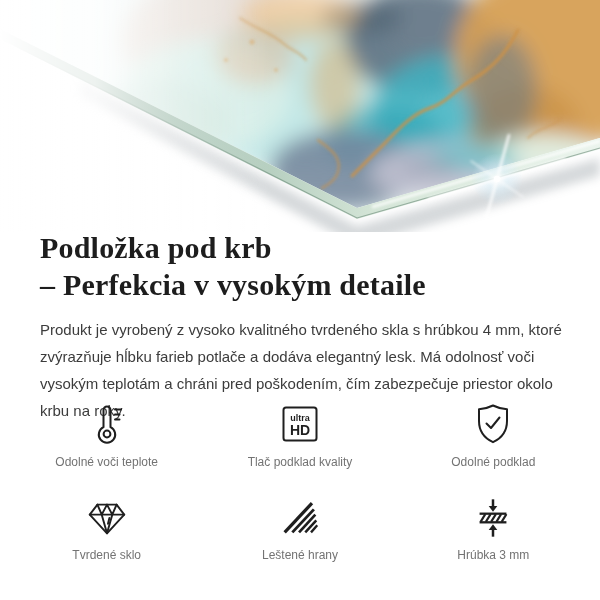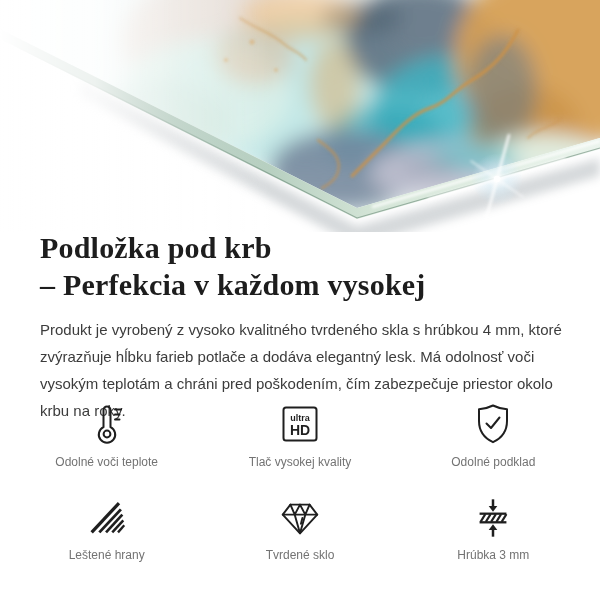--- a/index.html
+++ b/index.html
@@ -171,21 +171,21 @@
           <path d="M-68,20 L68,-20" stroke-width="2.6"></path>
           <path d="M-12,44 L12,-44" stroke-width="2.2"></path>
           <path d="M-26,-18 L26,18" stroke-width="1.4" opacity="0.8"></path>
         </g>
         <circle r="3.2" fill="#ffffff"></circle>
       </g>
     </svg>
   </div>
 
   <div id="text-block">
-    <h1 id="page-title"><span>Podložka pod krb</span><br><span>– Perfekcia v každom vysokej</span></h1>
+    <h1 id="page-title"><span>Podložka pod krb</span><br><span>– Perfekcia v vysokým detaile</span></h1>
     <p id="page-desc">Produkt je vyrobený z vysoko kvalitného tvrdeného skla s hrúbkou 4 mm, ktoré zvýrazňuje hĺbku farieb potlače a dodáva elegantný lesk. Má odolnosť voči vysokým teplotám a chráni pred poškodením, čím zabezpečuje priestor okolo krbu na roky.</p>
   </div>
 
   <div id="features">
 
     <div class="feature">
       <div class="icon-wrap">
         <svg class="ico" width="48" height="48" viewBox="0 0 48 48">
           <path class="st" d="M20.5,10 a3.5,3.5 0 0 1 7,0 V27.2 a8.2,8.2 0 1 1 -7,0 Z"></path>
           <circle class="st" cx="24" cy="34" r="3.4"></circle>
@@ -197,59 +197,59 @@
 
     <div class="feature">
       <div class="icon-wrap">
         <svg class="ico" width="48" height="48" viewBox="0 0 48 48">
           <rect class="st" x="7.5" y="7.5" width="33" height="33" rx="2.5" stroke-width="2.6"></rect>
           <text x="24" y="20.5" font-size="9">ultra</text>
           <text x="24" y="34.5" font-size="14">HD</text>
         </svg>
       </div>
 
-      <div class="feature-label">Tlač vysokej kvality</div>
+      <div class="feature-label">Tlač podklad kvality</div>
     </div>
 
     <div class="feature">
       <div class="icon-wrap">
         <svg class="ico" width="48" height="48" viewBox="0 0 48 48">
           <path class="st" d="M24,5.5 C28.5,7.8 33,8.8 38,9.3 V21 C38,31.5 32.5,38.2 24,42.2 C15.5,38.2 10,31.5 10,21 V9.3 C15,8.8 19.5,7.8 24,5.5 Z" stroke-width="2.2"></path>
           <path class="st" d="M17.5,23.5 L22,28 L30.5,17.5" stroke-width="2.4"></path>
         </svg>
       </div>
       <div class="feature-label">Odolné podklad</div>
+    </div>
+
+    <div class="feature">
+      <div class="icon-wrap">
+        <svg class="ico" width="46" height="46" viewBox="0 0 48 48">
+          <path class="st" d="M14,10 H34 L42,20.5 L24,40 L6,20.5 Z"></path>
+          <path class="st" d="M6,20.5 H42" stroke-width="1.8"></path>
+          <path class="st" d="M14,10 L18.5,20.5 L24,10 L29.5,20.5 L34,10" stroke-width="1.8"></path>
+          <path class="st" d="M18.5,20.5 L24,40 L29.5,20.5" stroke-width="1.8"></path>
+          <path class="st" d="M26.5,24 L25,30" stroke-width="1.6"></path>
+        </svg>
+      </div>
+      <div class="feature-label">Tvrdené sklo</div>
     </div>
 
     <div class="feature">
       <div class="icon-wrap">
         <svg class="ico" width="46" height="46" viewBox="0 0 48 48">
           <g stroke="#1f1f1f" fill="none" stroke-linecap="butt">
             <path d="M8,39 L36.5,8.5" stroke-width="3.4"></path>
             <path d="M16,39 L38.5,15" stroke-width="3"></path>
             <path d="M23,39 L40,20.5" stroke-width="2.8"></path>
             <path d="M29.5,39 L41,26.5" stroke-width="2.6"></path>
             <path d="M35.5,39 L42,31.5" stroke-width="2.4"></path>
           </g>
         </svg>
       </div>
       <div class="feature-label">Leštené hrany</div>
-    </div>
-
-    <div class="feature">
-      <div class="icon-wrap">
-        <svg class="ico" width="46" height="46" viewBox="0 0 48 48">
-          <path class="st" d="M14,10 H34 L42,20.5 L24,40 L6,20.5 Z"></path>
-          <path class="st" d="M6,20.5 H42" stroke-width="1.8"></path>
-          <path class="st" d="M14,10 L18.5,20.5 L24,10 L29.5,20.5 L34,10" stroke-width="1.8"></path>
-          <path class="st" d="M18.5,20.5 L24,40 L29.5,20.5" stroke-width="1.8"></path>
-          <path class="st" d="M26.5,24 L25,30" stroke-width="1.6"></path>
-        </svg>
-      </div>
-      <div class="feature-label">Tvrdené sklo</div>
     </div>
 
     <div class="feature">
       <div class="icon-wrap">
         <svg class="ico" width="46" height="46" viewBox="0 0 48 48">
           <g stroke="#1f1f1f" fill="none">
             <path d="M10,19.5 H38" stroke-width="2.4"></path>
             <path d="M10,28.5 H38" stroke-width="2.4"></path>
             <g stroke-width="2.2">
               <path d="M11,28 L16,20"></path>

